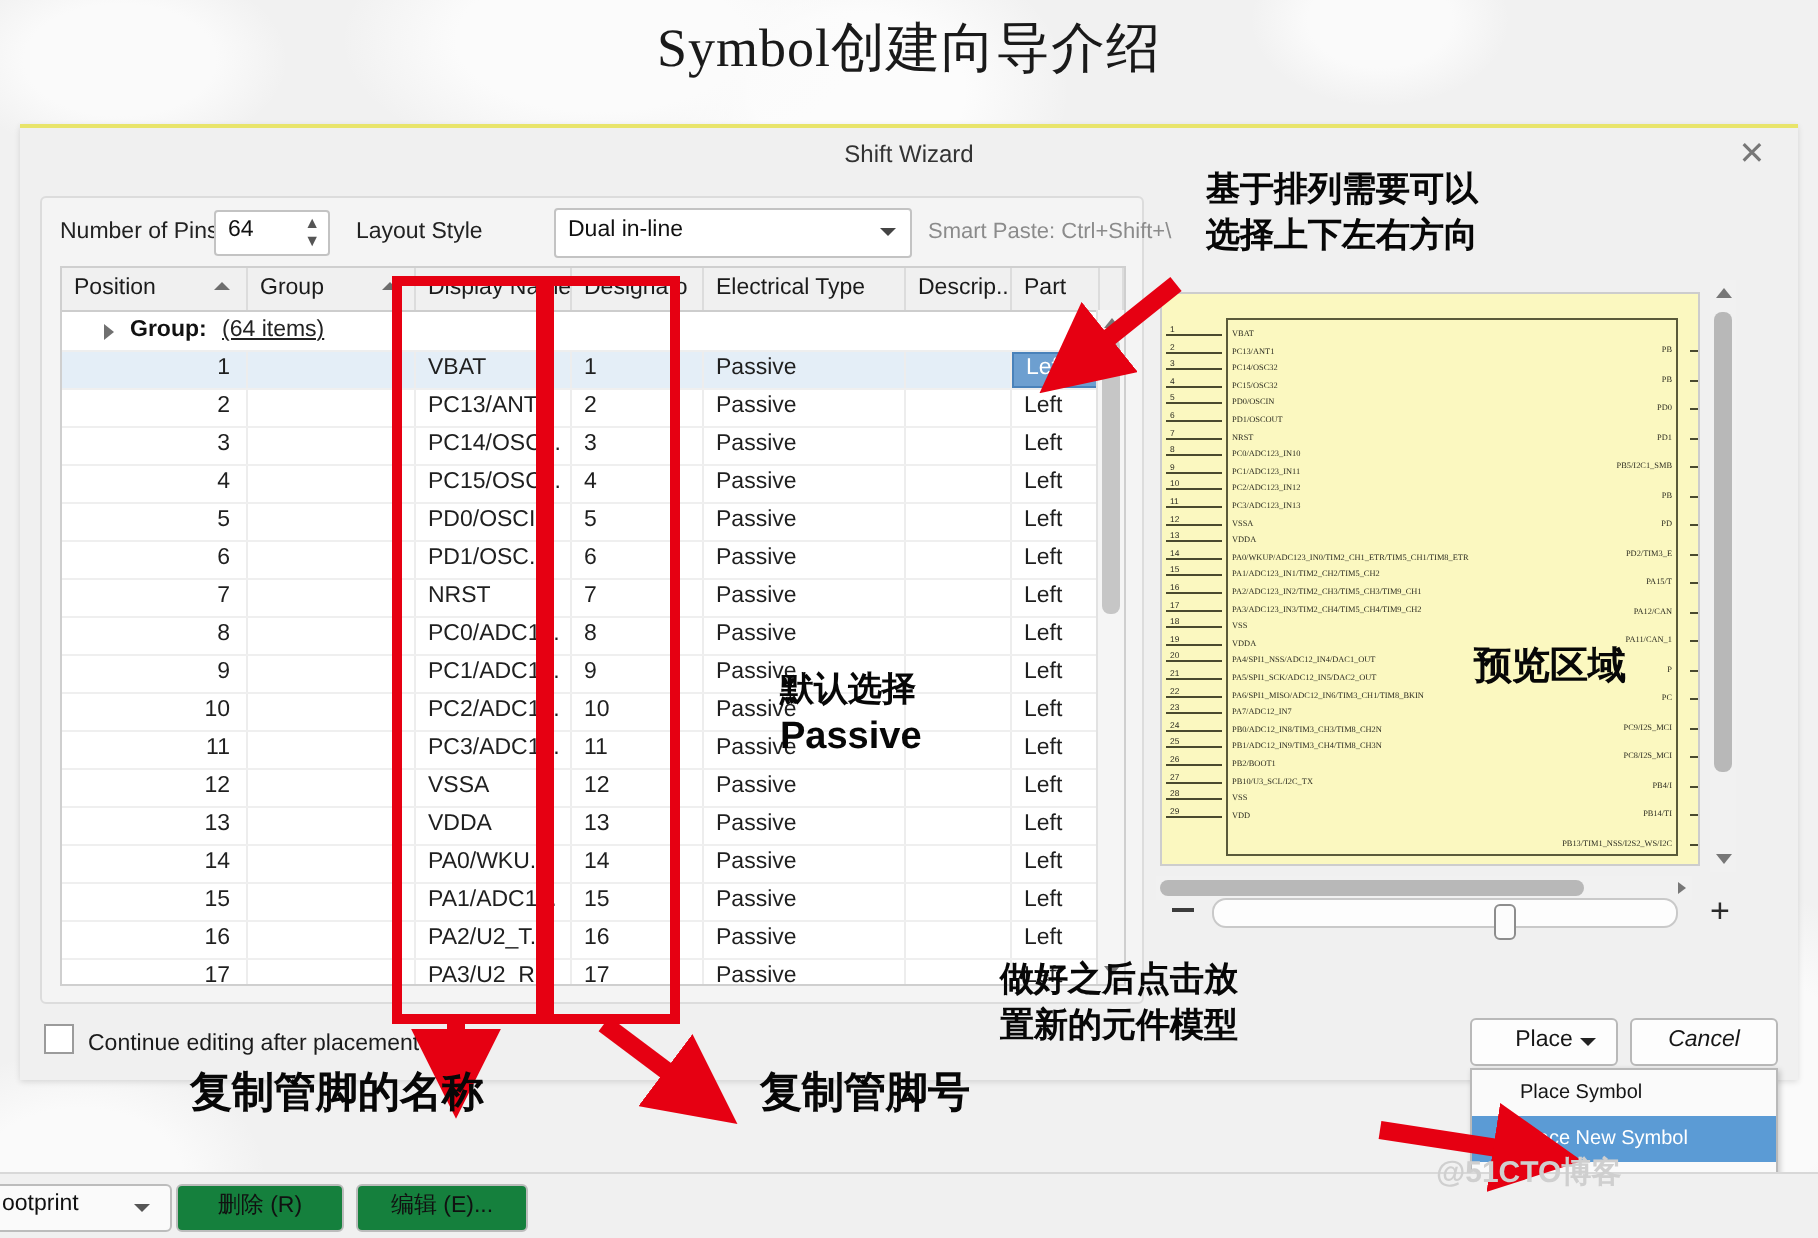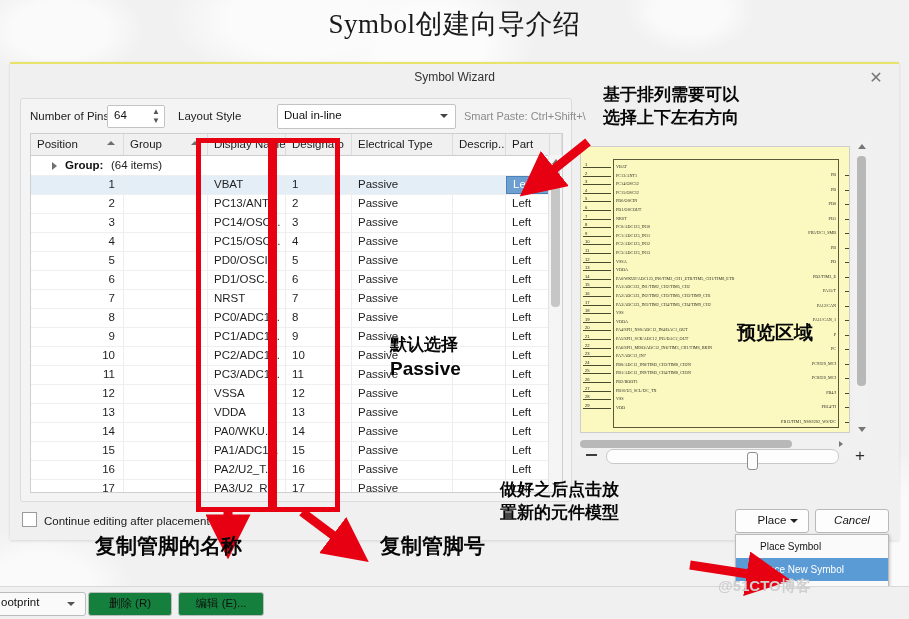--- a/index.html
+++ b/index.html
@@ -72,21 +72,21 @@
     border-right:1px solid #dcdcdc;box-sizing:border-box;overflow:hidden;white-space:nowrap;
   }
   .hdr .hc .sortarr{position:absolute;right:8px;top:7px;width:0;height:0;
     border-left:4px solid transparent;border-right:4px solid transparent;border-bottom:4px solid #6d6d6d;}
   .c-pos{width:93px}.c-grp{width:84px}.c-dn{width:78px}.c-des{width:66px}
   .c-et{width:101px}.c-desc{width:53px}.c-side{width:44px}.c-tail{flex:1}
   .grprow{height:19px;background:#fff;border-bottom:1px solid #eeeeee;position:relative;}
   .grprow .tri{position:absolute;left:21px;top:6px;width:0;height:0;
     border-top:4px solid transparent;border-bottom:4px solid transparent;border-left:5px solid #707070;}
   .grprow .gname{position:absolute;left:34px;top:3px;font-size:11.5px;font-weight:bold;color:#111;}
-  .grprow .gcount{position:absolute;left:80px;top:3px;font-size:11.5px;color:#222;}
+  .grprow .gcount{position:absolute;left:80px;top:3px;font-size:11.5px;color:#222;text-decoration:underline;}
   .rows{position:relative;}
   .row{display:flex;height:18px;border-bottom:1px solid #efefef;}
   .row.sel .cell{background:#e4eef7;}
   .cell{font-size:11.5px;color:#1f1f1f;box-sizing:border-box;overflow:hidden;white-space:nowrap;
         border-right:1px solid #ededed;padding-top:2px;}
   .cell.pos{text-align:right;padding-right:8px;}
   .cell.txt{padding-left:6px;}
   .row .c-side.sidecell{position:relative;padding-left:6px;}
   .row.sel .c-side.sidecell{background:#6d9fd0;color:#fff;border:1px solid #4a82ba;padding-top:1px;}
   .row.sel .c-side.sidecell .dd{position:absolute;right:6px;top:7px;width:0;height:0;
@@ -179,21 +179,21 @@
 </head>
 <body>
 
 <div id="backdrop"></div>
 
 <div id="page-title">Symbol创建向导介绍</div>
 
 <div id="dialog">
 
   <div id="titlebar">
-    <div class="ttl">Symbol Wizard</div>
+    <div class="ttl">Shift Wizard</div>
     <div id="closebtn">✕</div>
   </div>
 
   <div id="leftpane">
 
     <div id="toolbar">
       <div class="tb-label lbl-pins">Number of Pins</div>
       <div id="spin">
         <span class="val">64</span>
         <span class="arrows">▲<br>▼</span>

